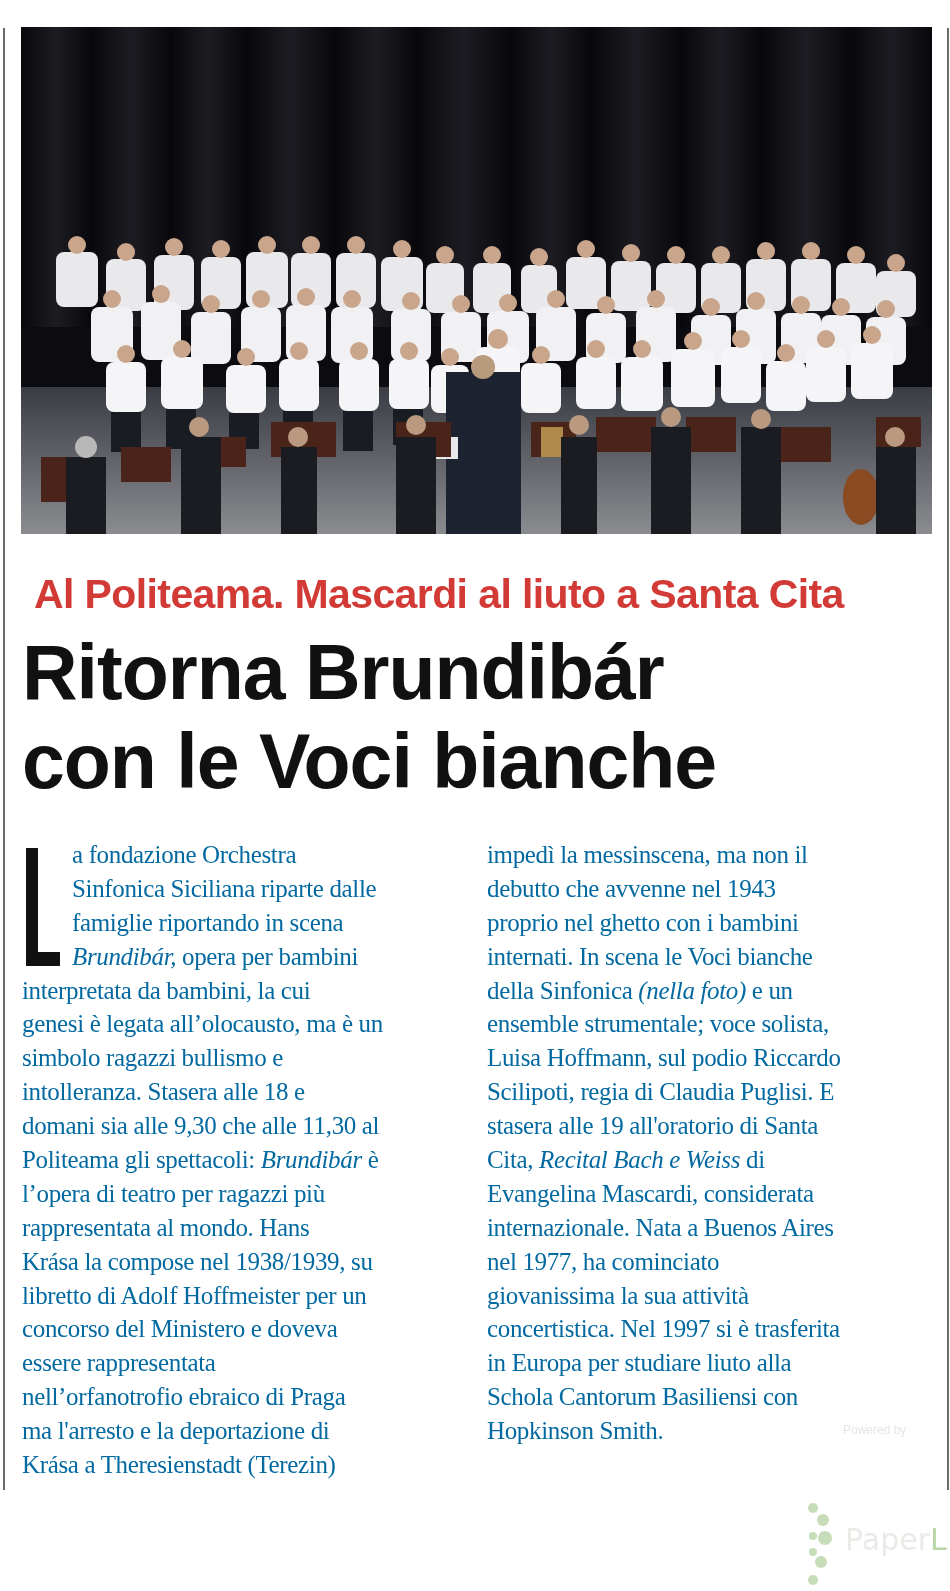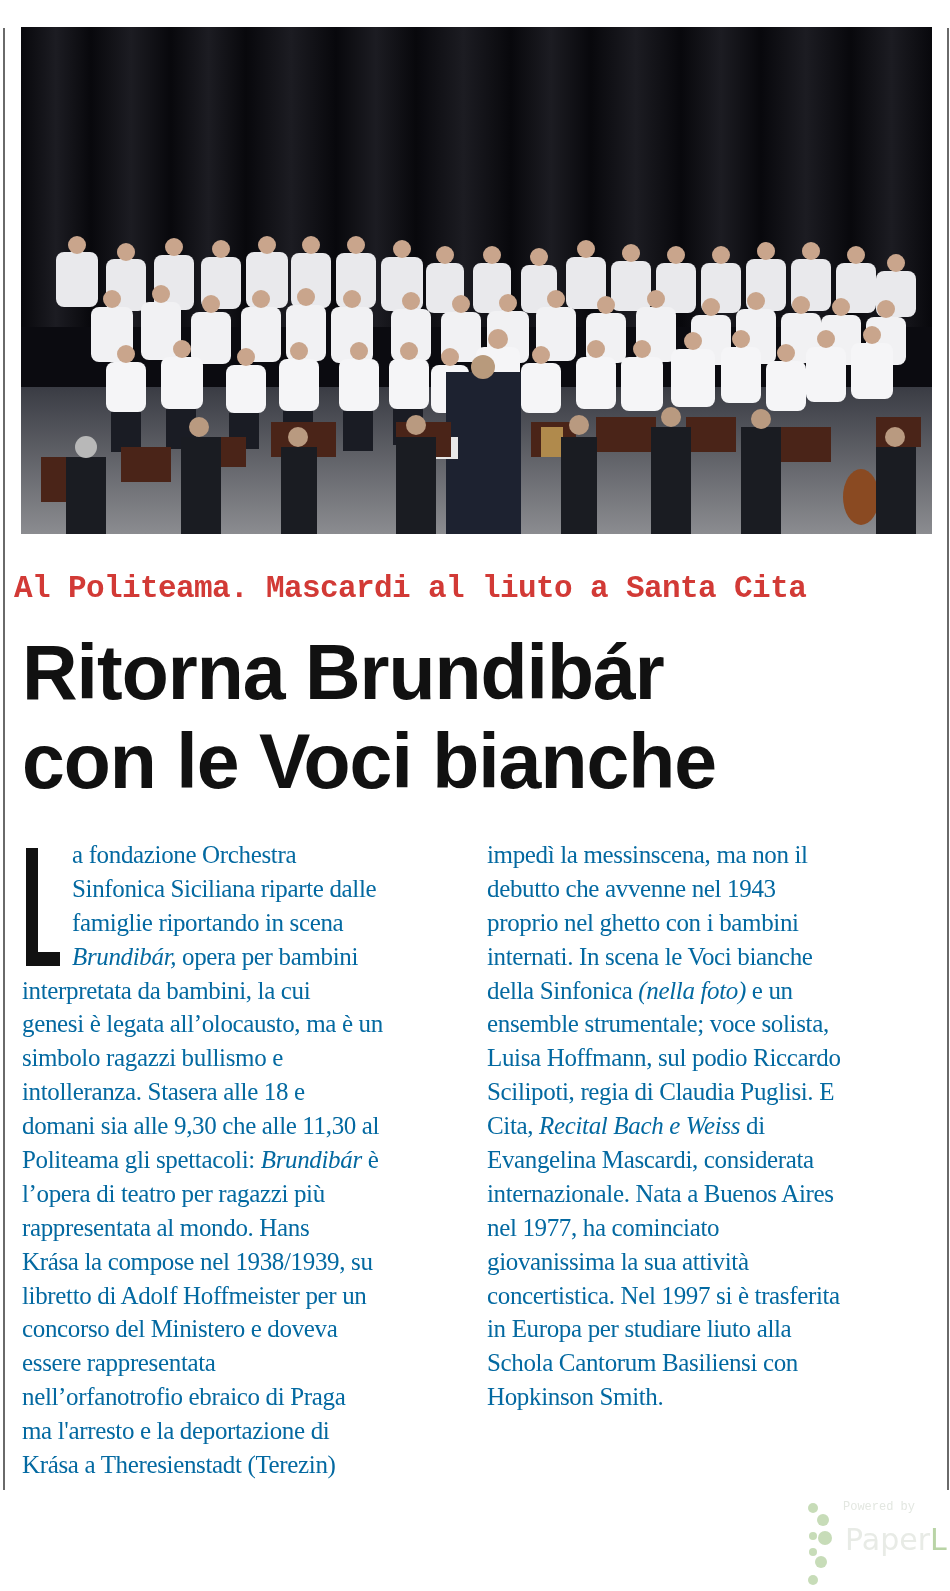--- a/index.html
+++ b/index.html
@@ -1,32 +1,32 @@
 <!DOCTYPE html>
 <html><head>
 <meta charset="utf-8">
 <style>
   html, body { margin: 0; padding: 0; background: #ffffff; }
   body { width: 950px; height: 1591px; position: relative; overflow: hidden; font-family: "DejaVu Serif", serif; color: #1a1a1a; }
   .border-left { position: absolute; left: 3px; top: 28px; width: 2px; height: 1462px; background: #6a6a6a; }
   .border-right { position: absolute; left: 947px; top: 28px; width: 2px; height: 1462px; background: #6a6a6a; }
   .photo { position: absolute; left: 21px; top: 27px; width: 911px; height: 507px; overflow: hidden; background: #0c0c10; }
   .photo svg { display: block; width: 100%; height: 100%; }
-  .kicker { position: absolute; left: 14px; top: 571px; font-family: Liberation Mono, monospace; font-weight: bold; font-size: 31px; color: #d23a36; letter-spacing: -0.6px; white-space: nowrap; }
+  .kicker { position: absolute; left: 34px; top: 571px; font-family: Liberation Sans, sans-serif; font-weight: bold; font-size: 41px; color: #d23a36; letter-spacing: -0.6px; white-space: nowrap; }
   .headline { position: absolute; left: 22px; top: 628px; font-family: "Liberation Sans", sans-serif; font-weight: bold; font-size: 77px; line-height: 89px; color: #111; letter-spacing: -1px; margin: 0; }
   .headline span { display: block; white-space: nowrap; }
   .col { position: absolute; top: 838px; font-family: "Liberation Serif", serif; font-size: 25px; line-height: 33.9px; color: #0369a1; letter-spacing: -0.35px; }
   .col .ln { display: block; white-space: nowrap; height: 33.9px; }
   .col-left { left: 22px; width: 440px; }
   .col-right { left: 487px; width: 440px; }
   .dropcap { position: absolute; left: 22px; top: 848px; width: 40px; height: 118px; }
   .indent { padding-left: 50px; }
   i { }
   .watermark { position: absolute; left: 805px; top: 1500px; width: 145px; height: 91px; }
-  .wm-powered { position: absolute; left: 843px; top: 1500px; font-family: Liberation Mono, monospace; font-size: 12px; color: #e3e7e1; white-space: nowrap; }
+  .wm-powered { position: absolute; left: 843px; top: 1423px; font-family: Liberation Sans, sans-serif; font-size: 12px; color: #e3e7e1; white-space: nowrap; }
   .wm-brand { position: absolute; left: 845px; top: 1522px; font-family: "DejaVu Sans", sans-serif; font-size: 30px; color: #e8ebe6; white-space: nowrap; text-align: right; }
   .wm-brand b { color: #b9d4a6; font-weight: normal; }
 </style>
 </head>
 <body>
 
 <div class="border-left"></div>
 <div class="border-right"></div>
 
 <div class="photo">
@@ -253,20 +253,21 @@
   </div>
 <div class="col col-right" id="colR">
     <span class="ln"><span>impedì la messinscena, ma non il</span></span>
     <span class="ln"><span>debutto che avvenne nel 1943</span></span>
     <span class="ln"><span>proprio nel ghetto con i bambini</span></span>
     <span class="ln"><span>internati. In scena le Voci bianche</span></span>
     <span class="ln"><span>della Sinfonica </span><i>(nella foto)</i><span> e un</span></span>
     <span class="ln"><span>ensemble strumentale; voce solista,</span></span>
     <span class="ln"><span>Luisa Hoffmann, sul podio Riccardo</span></span>
     <span class="ln"><span>Scilipoti, regia di Claudia Puglisi. E</span></span>
+    <span class="ln"><span>stasera alle 19 all'oratorio di Santa</span></span>
     <span class="ln"><span>Cita, </span><i>Recital Bach e Weiss</i><span> di</span></span>
     <span class="ln"><span>Evangelina Mascardi, considerata</span></span>
     <span class="ln"><span>internazionale. Nata a Buenos Aires</span></span>
     <span class="ln"><span>nel 1977, ha cominciato</span></span>
     <span class="ln"><span>giovanissima la sua attività</span></span>
     <span class="ln"><span>concertistica. Nel 1997 si è trasferita</span></span>
     <span class="ln"><span>in Europa per studiare liuto alla</span></span>
     <span class="ln"><span>Schola Cantorum Basiliensi con</span></span>
     <span class="ln"><span>Hopkinson Smith.</span></span>
   </div>

